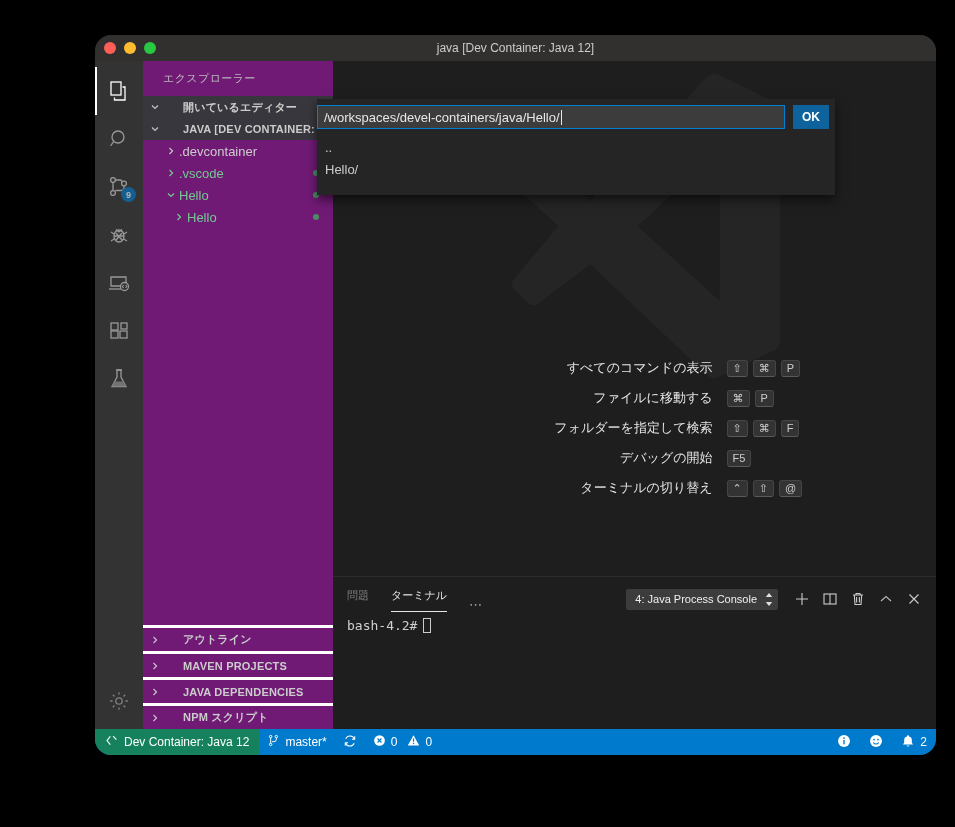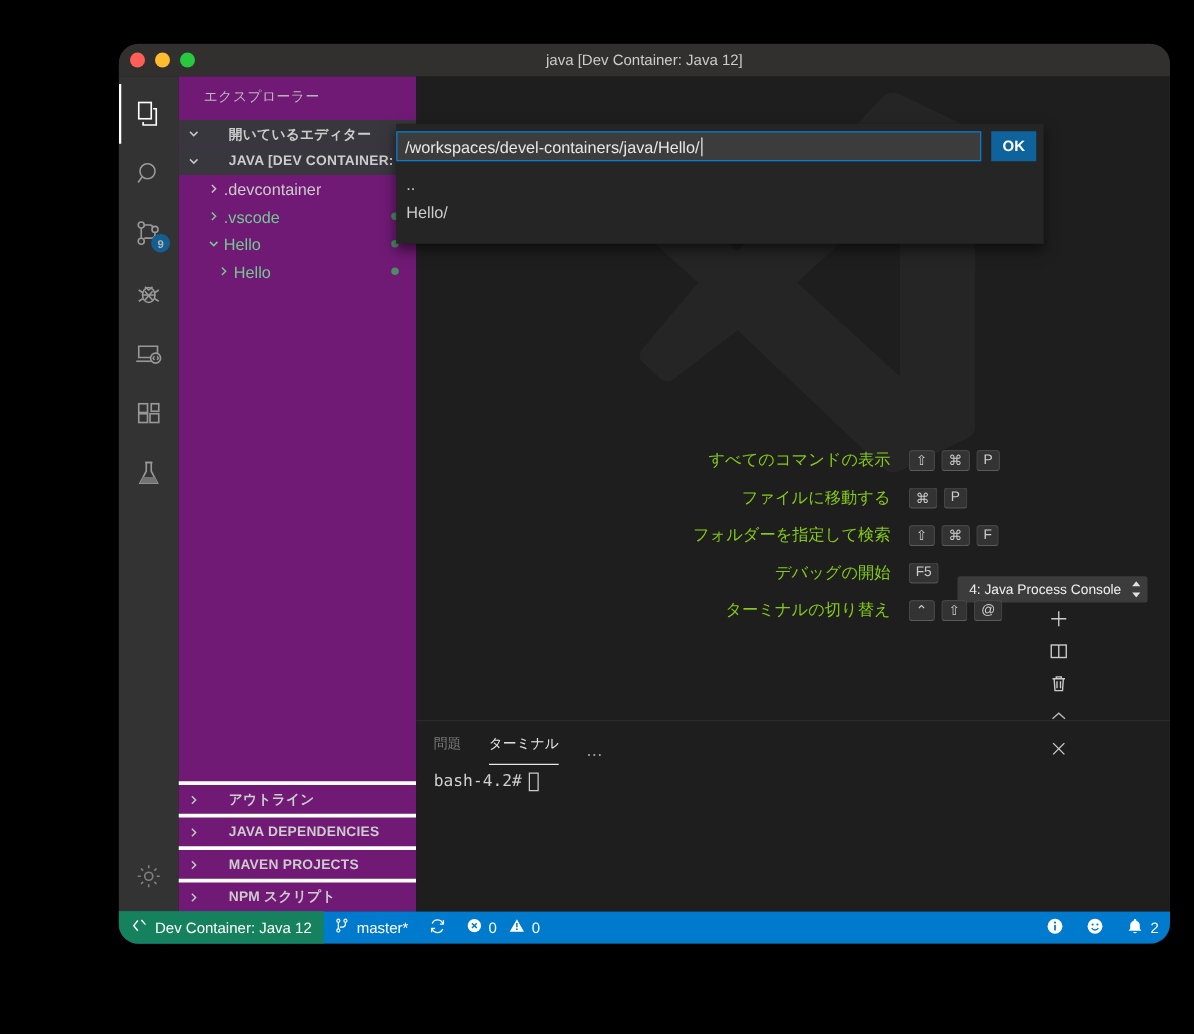--- a/index.html
+++ b/index.html
@@ -51,36 +51,36 @@
   .bottom-sections .section-head{border-top:3px solid #ffffff;height:23px;}
 
   
   .maincol{flex:1 1 auto;display:flex;flex-direction:column;background:#1e1e1e;min-width:0;}
   .editor{flex:1 1 auto;position:relative;overflow:hidden;}
   .watermark-logo{position:absolute;left:50%;top:0px;transform:translateX(-50%);
                   opacity:1;pointer-events:none;}
   .shortcuts{position:absolute;left:0;right:0;top:298px;display:flex;flex-direction:column;gap:12px;
              align-items:center;}
   .sc-row{display:flex;align-items:center;justify-content:flex-end;width:400px;}
-  .sc-label{font-size:13px;color:#84cc16;text-align:right;flex:1 1 auto;padding-right:14px;
+  .sc-label{font-size:13px;color:#e5e5e5;text-align:right;flex:1 1 auto;padding-right:14px;
             white-space:nowrap;font-family:Liberation Serif, serif;}
   .keys{display:flex;gap:5px;width:108px;}
   .key{min-width:14px;height:17px;border-radius:3px;background:#333333;border:1px solid #454545;
        border-bottom-color:#5a5a5a;color:#cccccc;font-size:11px;display:flex;align-items:center;
        justify-content:center;padding:0 5px;box-sizing:border-box;}
 
   
   .panel{flex:0 0 152px;background:#1e1e1e;border-top:1px solid #2b2b2b;display:flex;
          flex-direction:column;}
   .panel-head{height:35px;display:flex;align-items:flex-end;padding-left:14px;padding-right:8px;}
   .ptab{font-size:11px;color:#7c7c7c;margin-right:22px;line-height:34px;height:34px;
         white-space:nowrap;}
   .ptab.active{color:#e7e7e7;box-shadow:inset 0 -1px 0 #e7e7e7;}
   .pmore{color:#a0a0a0;font-size:13px;letter-spacing:1px;}
-  .panel-actions{margin-left:auto;display:flex;align-items:center;gap:0;flex-direction:column;}
+  .panel-actions{margin-left:auto;display:flex;align-items:center;gap:0;}
   .select{display:flex;align-items:center;background:#3c3c3c;border:1px solid #3c3c3c;border-radius:2px;
           height:19px;padding:0 4px 0 8px;color:#f0f0f0;font-size:11px;margin-right:10px;}
   .select .caret{margin-left:8px;font-size:8px;line-height:8px;color:#e0e0e0;
                  display:flex;flex-direction:column;}
   .picon{width:28px;height:26px;display:flex;align-items:center;justify-content:center;color:#cccccc;}
   .picon svg{display:block;}
   .term-body{padding:6px 0 0 14px;font-family:"DejaVu Sans Mono","Liberation Mono",monospace;
              font-size:13px;color:#cccccc;display:flex;align-items:center;gap:6px;}
   .term-prompt{color:#cfcfcf;}
   .cursor-box{width:8px;height:15px;border:1px solid #cccccc;box-sizing:border-box;}
@@ -281,29 +281,29 @@
               </svg>
           </span>
           <span>アウトライン</span>
         </div>
         <div class="section-head">
           <span class="chev">
             <svg width="12" height="12" viewBox="0 0 12 12" fill="none" stroke="#c5c5c5" stroke-width="1.2">
                 <path d="M4.5 3 L7.5 6 L4.5 9"></path>
               </svg>
           </span>
+          <span>MAVEN PROJECTS</span>
+        </div>
+        <div class="section-head">
+          <span class="chev">
+            <svg width="12" height="12" viewBox="0 0 12 12" fill="none" stroke="#c5c5c5" stroke-width="1.2">
+                <path d="M4.5 3 L7.5 6 L4.5 9"></path>
+              </svg>
+          </span>
           <span>JAVA DEPENDENCIES</span>
-        </div>
-        <div class="section-head">
-          <span class="chev">
-            <svg width="12" height="12" viewBox="0 0 12 12" fill="none" stroke="#c5c5c5" stroke-width="1.2">
-                <path d="M4.5 3 L7.5 6 L4.5 9"></path>
-              </svg>
-          </span>
-          <span>MAVEN PROJECTS</span>
         </div>
         <div class="section-head">
           <span class="chev">
             <svg width="12" height="12" viewBox="0 0 12 12" fill="none" stroke="#c5c5c5" stroke-width="1.2">
                 <path d="M4.5 3 L7.5 6 L4.5 9"></path>
               </svg>
           </span>
           <span>NPM スクリプト</span>
         </div>
       </div>

